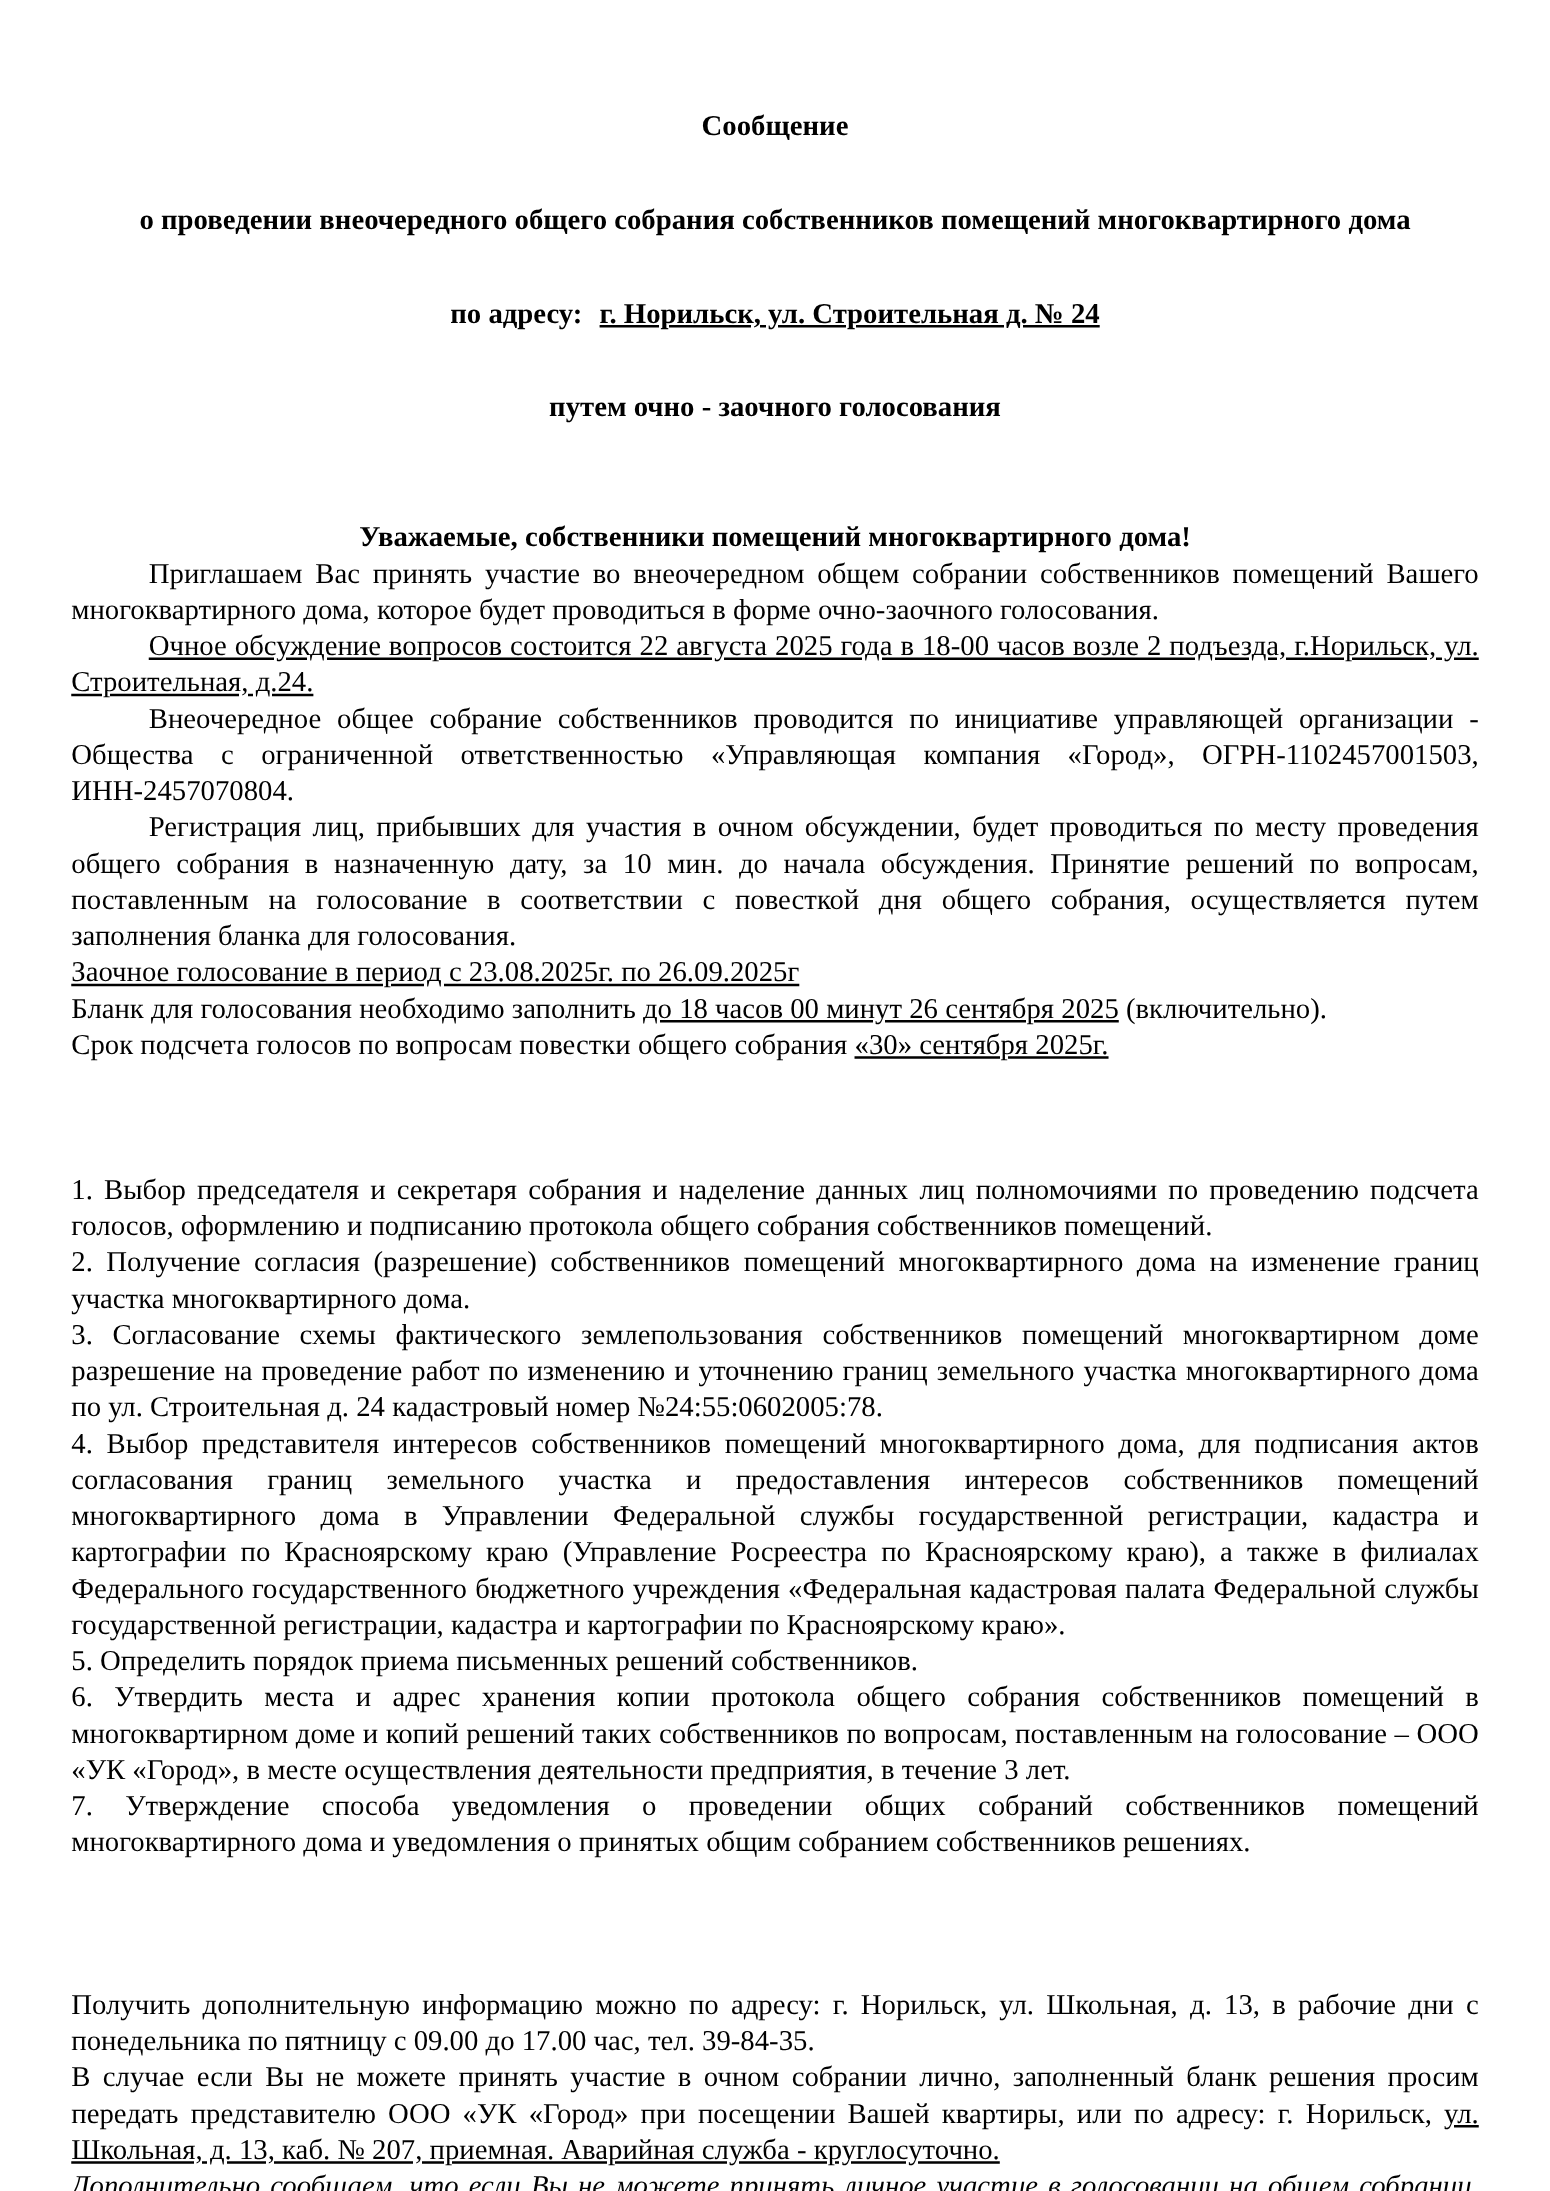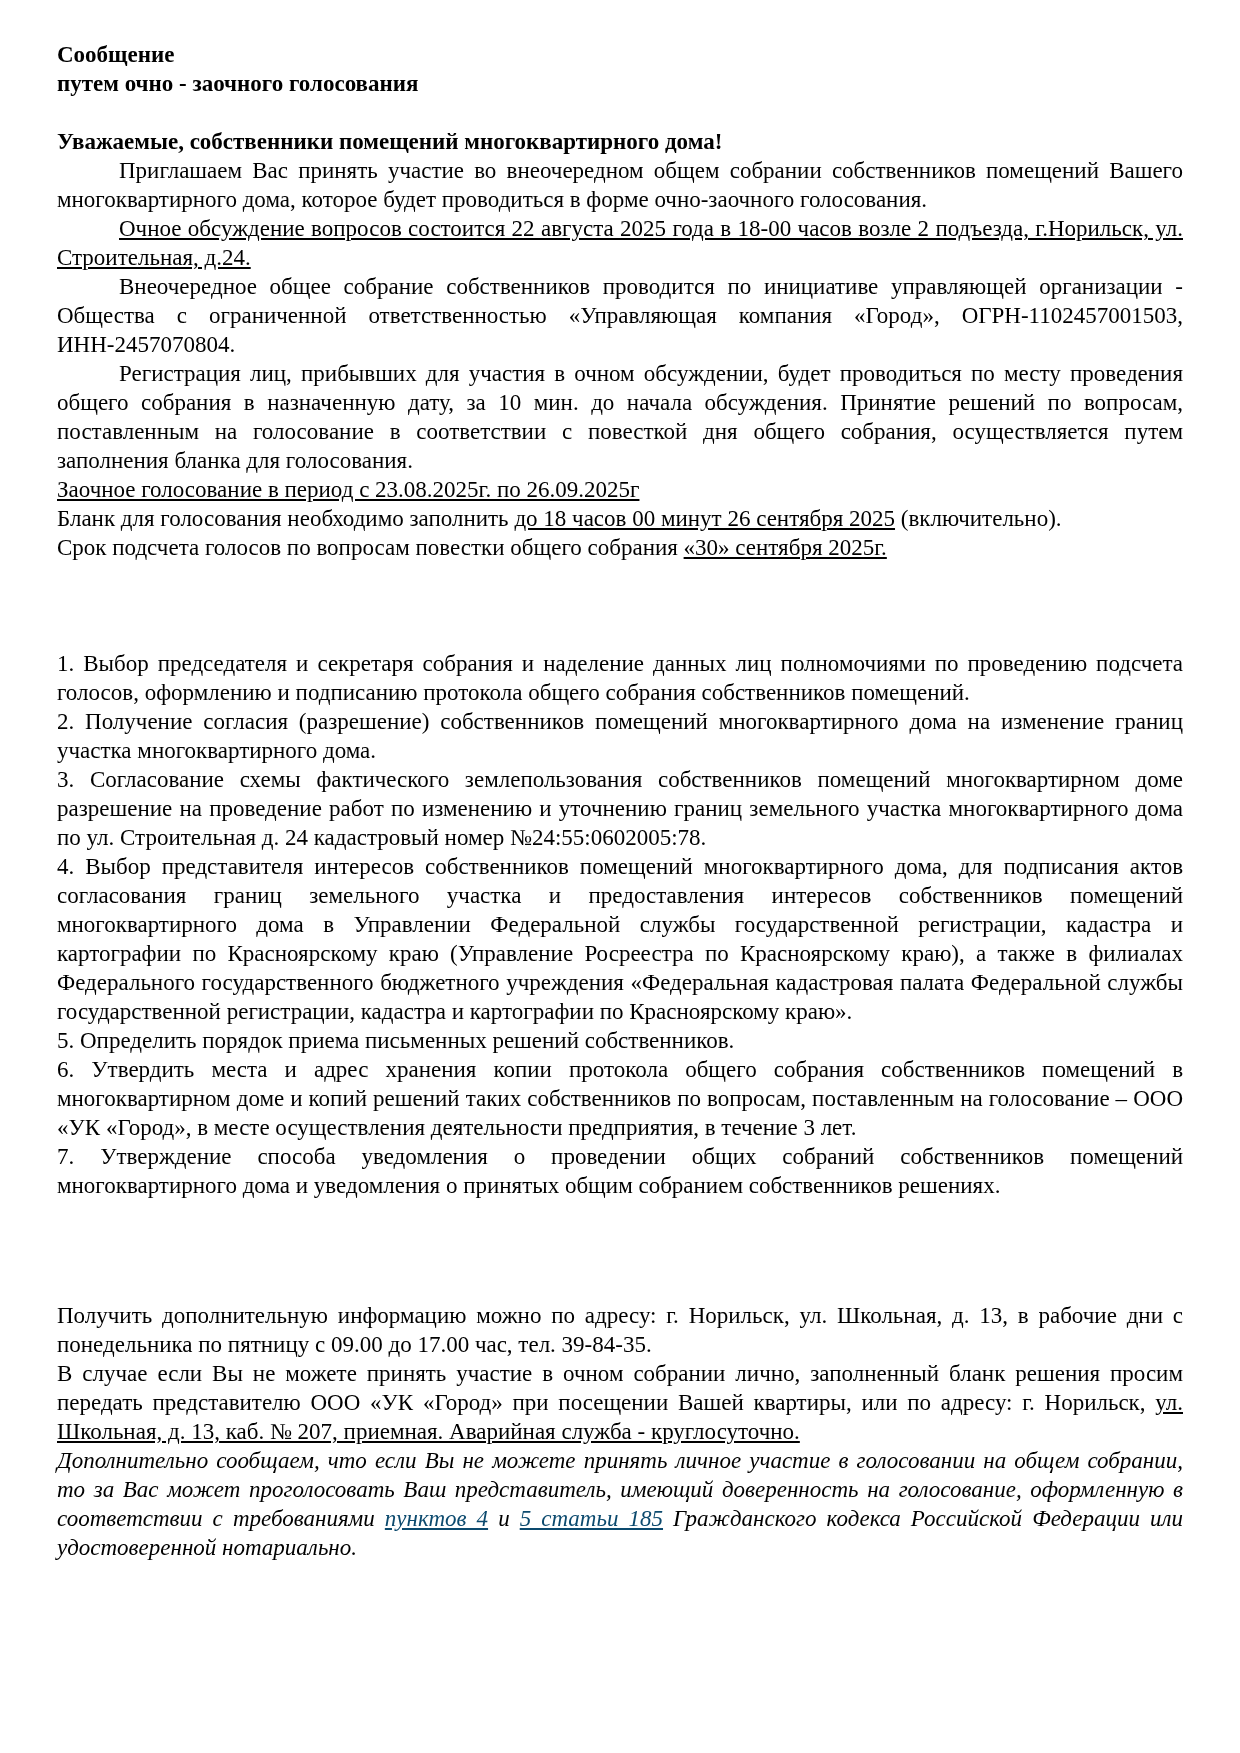--- a/index.html
+++ b/index.html
@@ -13,21 +13,21 @@
     line-height: 29px;
   }
   .page {
     width: 1240px;
     min-height: 1753px;
     padding: 40px 57px 40px 57px;
     background: #ffffff;
   }
   p { margin: 0; }
   .right   { text-align: right; }
-  .center  { text-align: left; }
+  .center  { text-align: center; margin-top: 46px; }
   .justify { text-align: justify; }
   .bold    { font-weight: bold; }
   .italic  { font-style: italic; }
   .u       { text-decoration: underline; }
   .indent  { text-indent: 62px; }
   .spacer  { height: 29px; }
   .spacer-half { height: 14px; }
   .num-gap { display: inline-block; width: 40px; }
   .addr-gap { display: inline-block; width: 8px; }
   .link {
@@ -37,20 +37,22 @@
     cursor: pointer;
   }
 </style>
 </head>
 <body>
 
 <div class="page">
 
 
   <p class="center bold">Сообщение</p>
+  <p class="center bold">о проведении внеочередного общего собрания собственников  помещений многоквартирного дома</p>
+  <p class="center bold"><span>по адресу: </span><span class="addr-gap"></span><span class="u">г. Норильск, ул. Строительная д. № 24</span></p>
   <p class="center bold">путем очно - заочного голосования</p>
 
   <div class="spacer"></div>
 
   <p class="center bold">Уважаемые, собственники помещений многоквартирного дома!</p>
 
   <p class="justify indent">Приглашаем Вас принять участие во внеочередном общем собрании собственников помещений Вашего многоквартирного дома, которое будет проводиться  в форме очно-заочного голосования.</p>
   <p class="justify indent"><span class="u">Очное обсуждение вопросов состоится  22 августа 2025 года в 18-00 часов возле 2 подъезда, г.Норильск, ул. Строительная, д.24.</span></p>
   <p class="justify indent">Внеочередное общее собрание собственников проводится по инициативе управляющей организации - Общества с ограниченной ответственностью «Управляющая компания «Город», ОГРН-1102457001503, ИНН-2457070804.</p>
   <p class="justify indent">Регистрация лиц, прибывших для участия в очном обсуждении, будет проводиться по месту проведения общего собрания в назначенную дату, за 10 мин. до начала обсуждения. Принятие решений  по  вопросам, поставленным  на  голосование  в соответствии с повесткой  дня  общего собрания, осуществляется путем заполнения бланка для голосования.</p>

